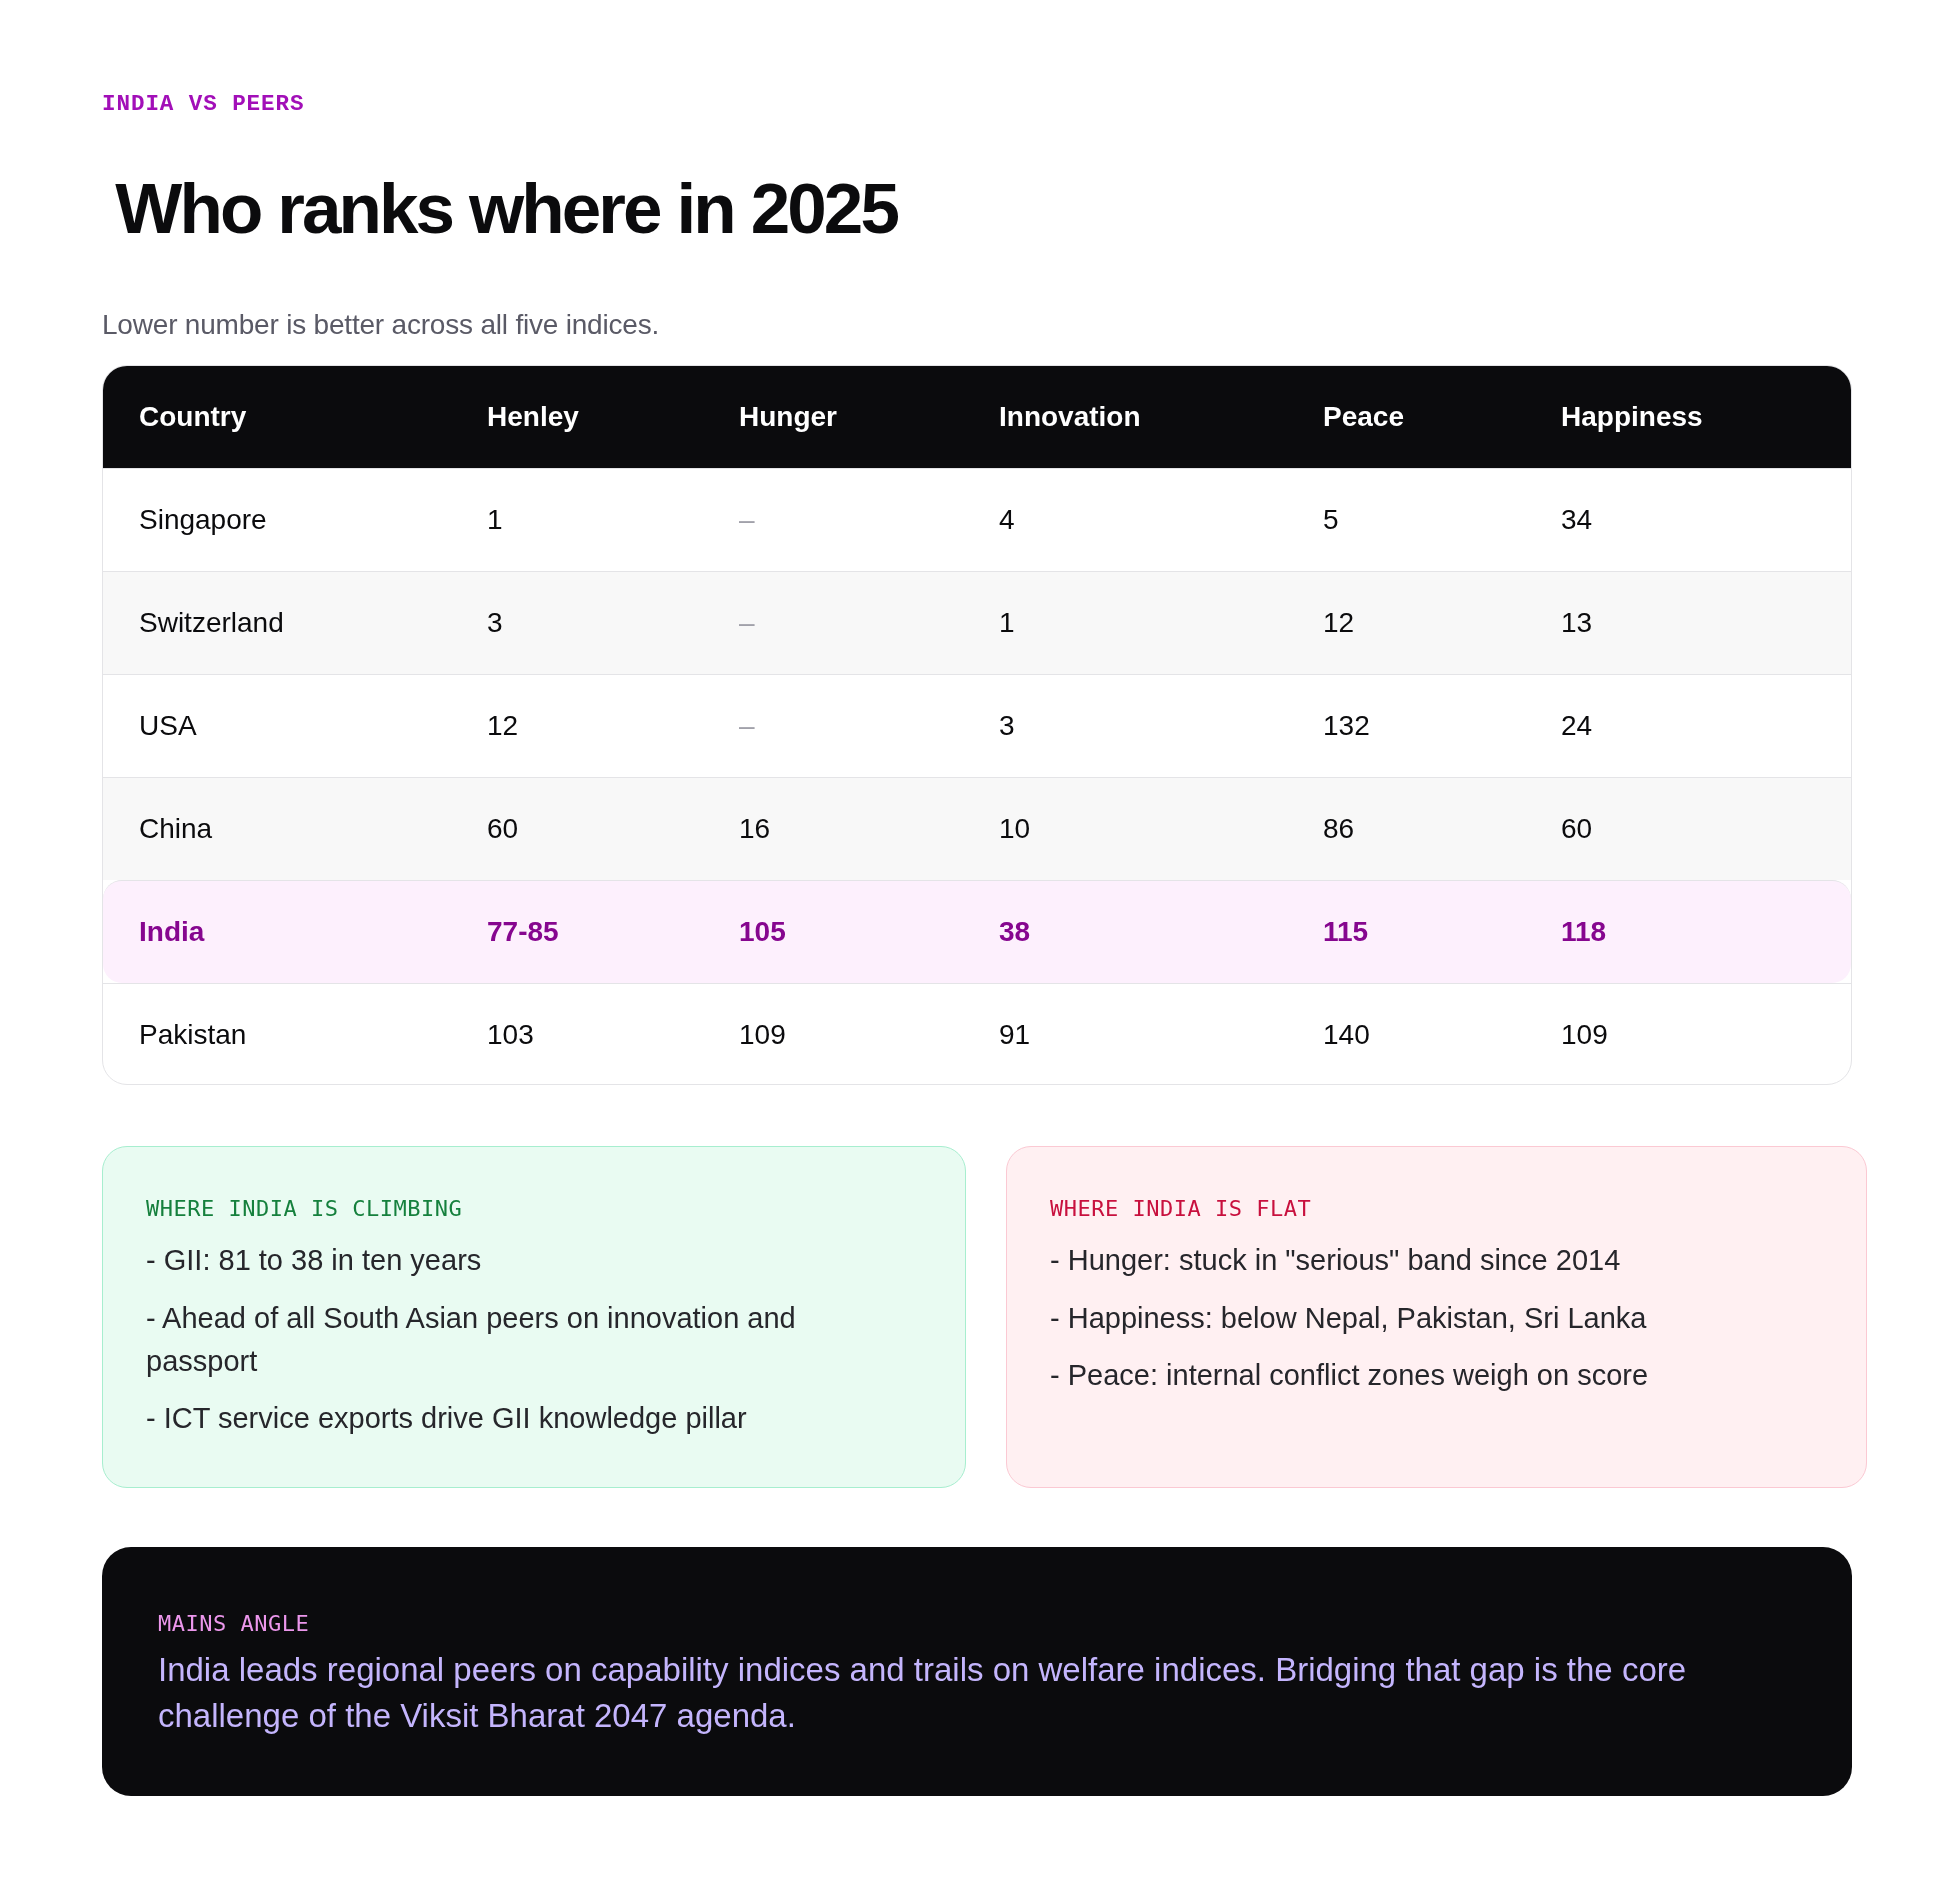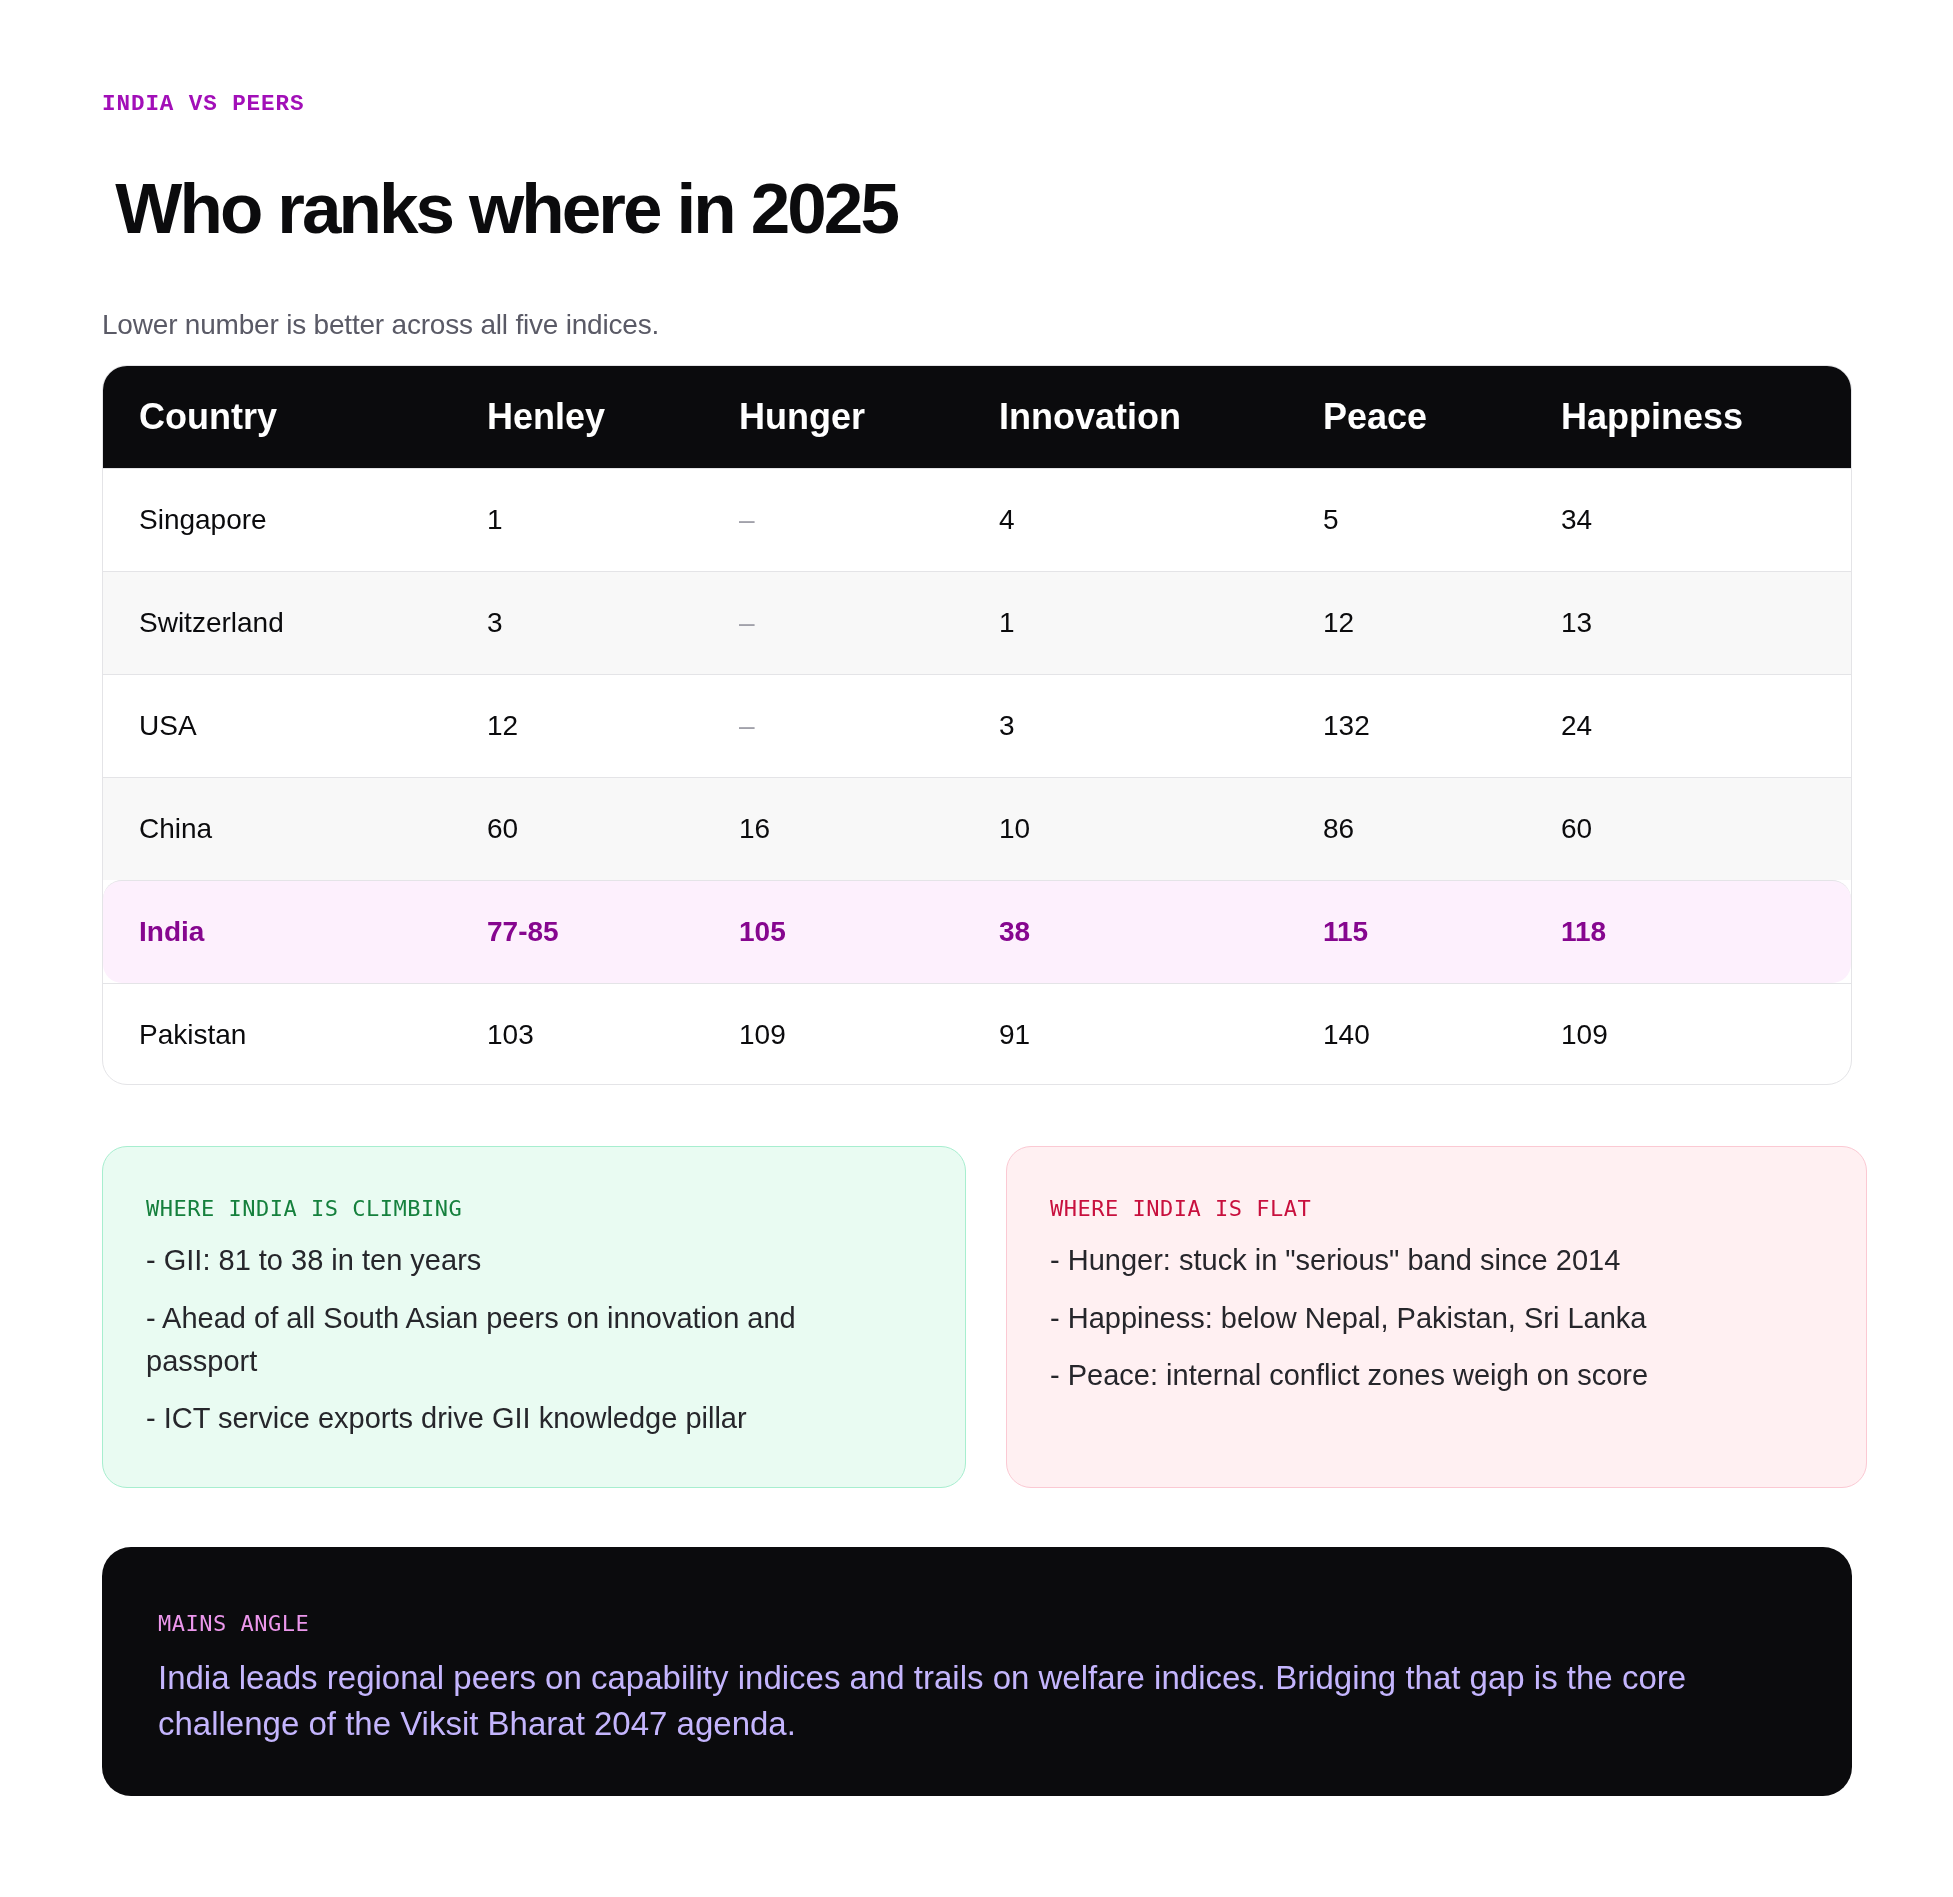--- a/index.html
+++ b/index.html
@@ -14,21 +14,21 @@
   .subtitle { position: absolute; top: 266px; left: 0; font-size: 28px; color: #5a5a66; line-height: 36px; letter-spacing: -0.2px; margin-top: 41px; }
 
   .table-wrap { position: absolute; top: 365px; left: 0; width: 1750px; height: 720px; box-sizing: border-box;
                 border: 1.8px solid #e4e4e7; border-radius: 25px; overflow: hidden; background: #ffffff; }
   .row { position: relative; height: 103px; box-sizing: border-box; border-top: 1.8px solid #e4e4e7; }
   .row.header { height: 102px; background: #0b0b0d; border-top: none; }
   .row.alt { background: #f8f8f8; }
   .row.highlight { background: #fdf0fd; border-radius: 19px; }
   .cell { position: absolute; top: 0; height: 100%; display: flex; align-items: center;
           font-size: 28px; color: #0b0b0d; white-space: nowrap; }
-  .row.header .cell { color: #ffffff; font-weight: bold; font-size: 36px; }
+  .row.header .cell { color: #ffffff; font-weight: bold; font-size: 28px; }
   .row.highlight .cell { color: #86068f; font-weight: bold; }
   .cell.empty { color: #a1a1aa; }
   .c0 { left: 36px; } .c1 { left: 384px; } .c2 { left: 636px; }
   .c3 { left: 896px; } .c4 { left: 1220px; } .c5 { left: 1458px; }
   .row .cell.c0 { font-weight: normal; }
   .row.header .cell.c0, .row.highlight .cell.c0 { font-weight: bold; }
 
   .card { position: absolute; top: 1146px; height: 342px; box-sizing: border-box; border-radius: 25px;
           padding: 47px 43px 0 43px; }
   .card.green { left: 0; width: 864px; background: #e9fbf2; border: 1.8px solid #a7eecf; }
@@ -36,21 +36,21 @@
   .card-label { font-family: "DejaVu Sans Mono", "Liberation Mono", monospace; font-size: 22px; letter-spacing: 0.5px;
                 line-height: 29px; margin-bottom: 16.3px; }
   .green .card-label { color: #15803d; }
   .pink .card-label { color: #c8103e; }
   .card ul { list-style: none; margin: 0; padding: 0; }
   .card li { font-size: 29px; line-height: 43px; color: #26262b; margin-bottom: 14.5px; padding-right: 36px; }
 
   .mains { position: absolute; top: 1547px; left: 0; width: 1750px; height: 249px; box-sizing: border-box;
            background: #0b0b0d; border-radius: 29px; padding: 62px 56px 0 56px; }
   .mains-label { font-family: "DejaVu Sans Mono", "Liberation Mono", monospace; font-size: 22px; letter-spacing: 0.5px;
-                 color: #ec97ec; line-height: 29px; margin-bottom: 17px; }
+                 color: #ec97ec; line-height: 29px; margin-bottom: 9px; }
   .mains-text { font-size: 33px; line-height: 46px; color: #c4b5fd; padding-right: 54px; }
 </style>
 </head>
 <body>
 
 <div class="page">
   <div class="eyebrow">INDIA VS PEERS</div>
   <h1 class="title">Who ranks where in 2025</h1>
   <div class="subtitle">Lower number is better across all five indices.</div>
 

